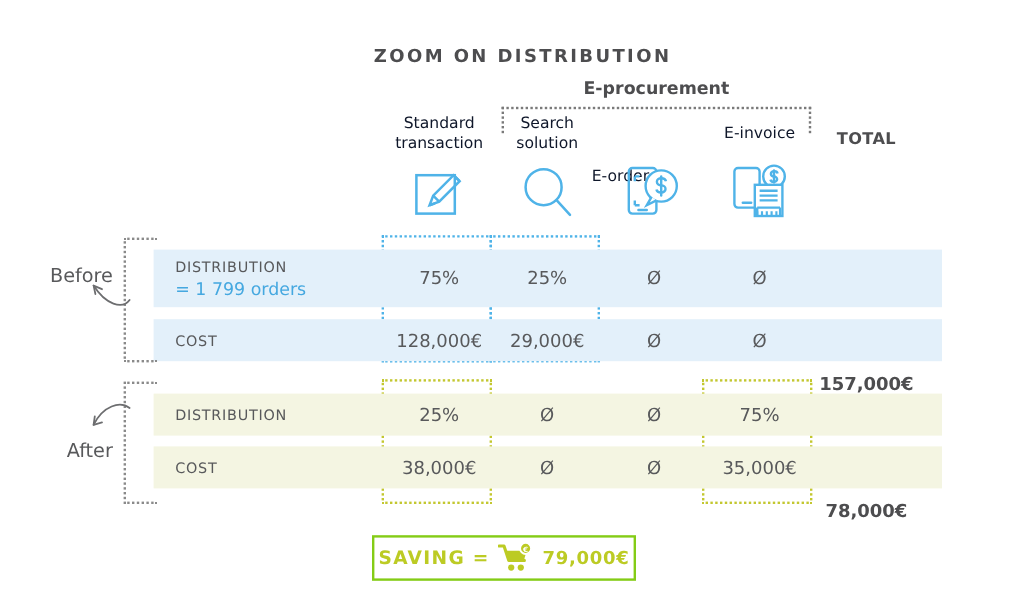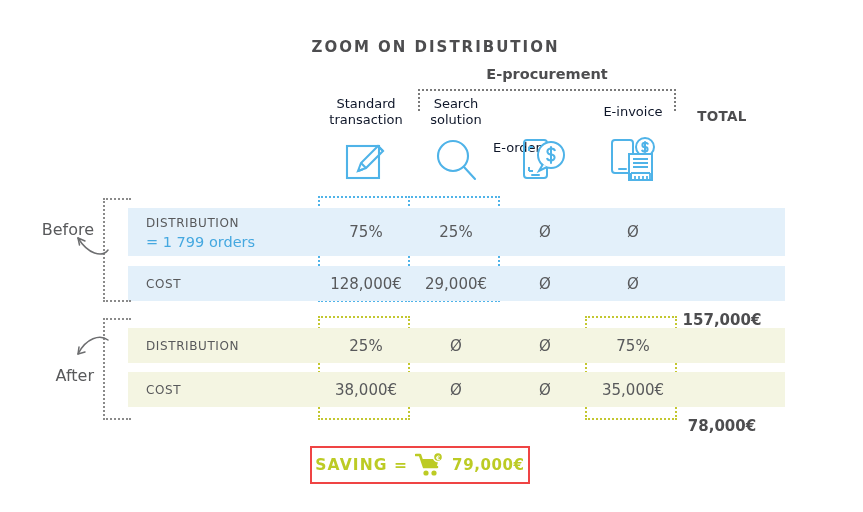--- a/index.html
+++ b/index.html
@@ -146,21 +146,21 @@
     width: 80px;
     text-align: right;
   }
   .sidearrow { position: absolute; }
 
   
   #saving {
     position: absolute;
     left: 310px; top: 446px;
     width: 220px; height: 38px;
-    border: 2px solid #ef4444;
+    border: 2px solid #84cc16;
     box-sizing: border-box;
     display: flex;
     align-items: center;
     justify-content: center;
     gap: 7px;
   }
   #saving .lbl {
     font-size: 15.5px;
     font-weight: bold;
     letter-spacing: 1.1px;

